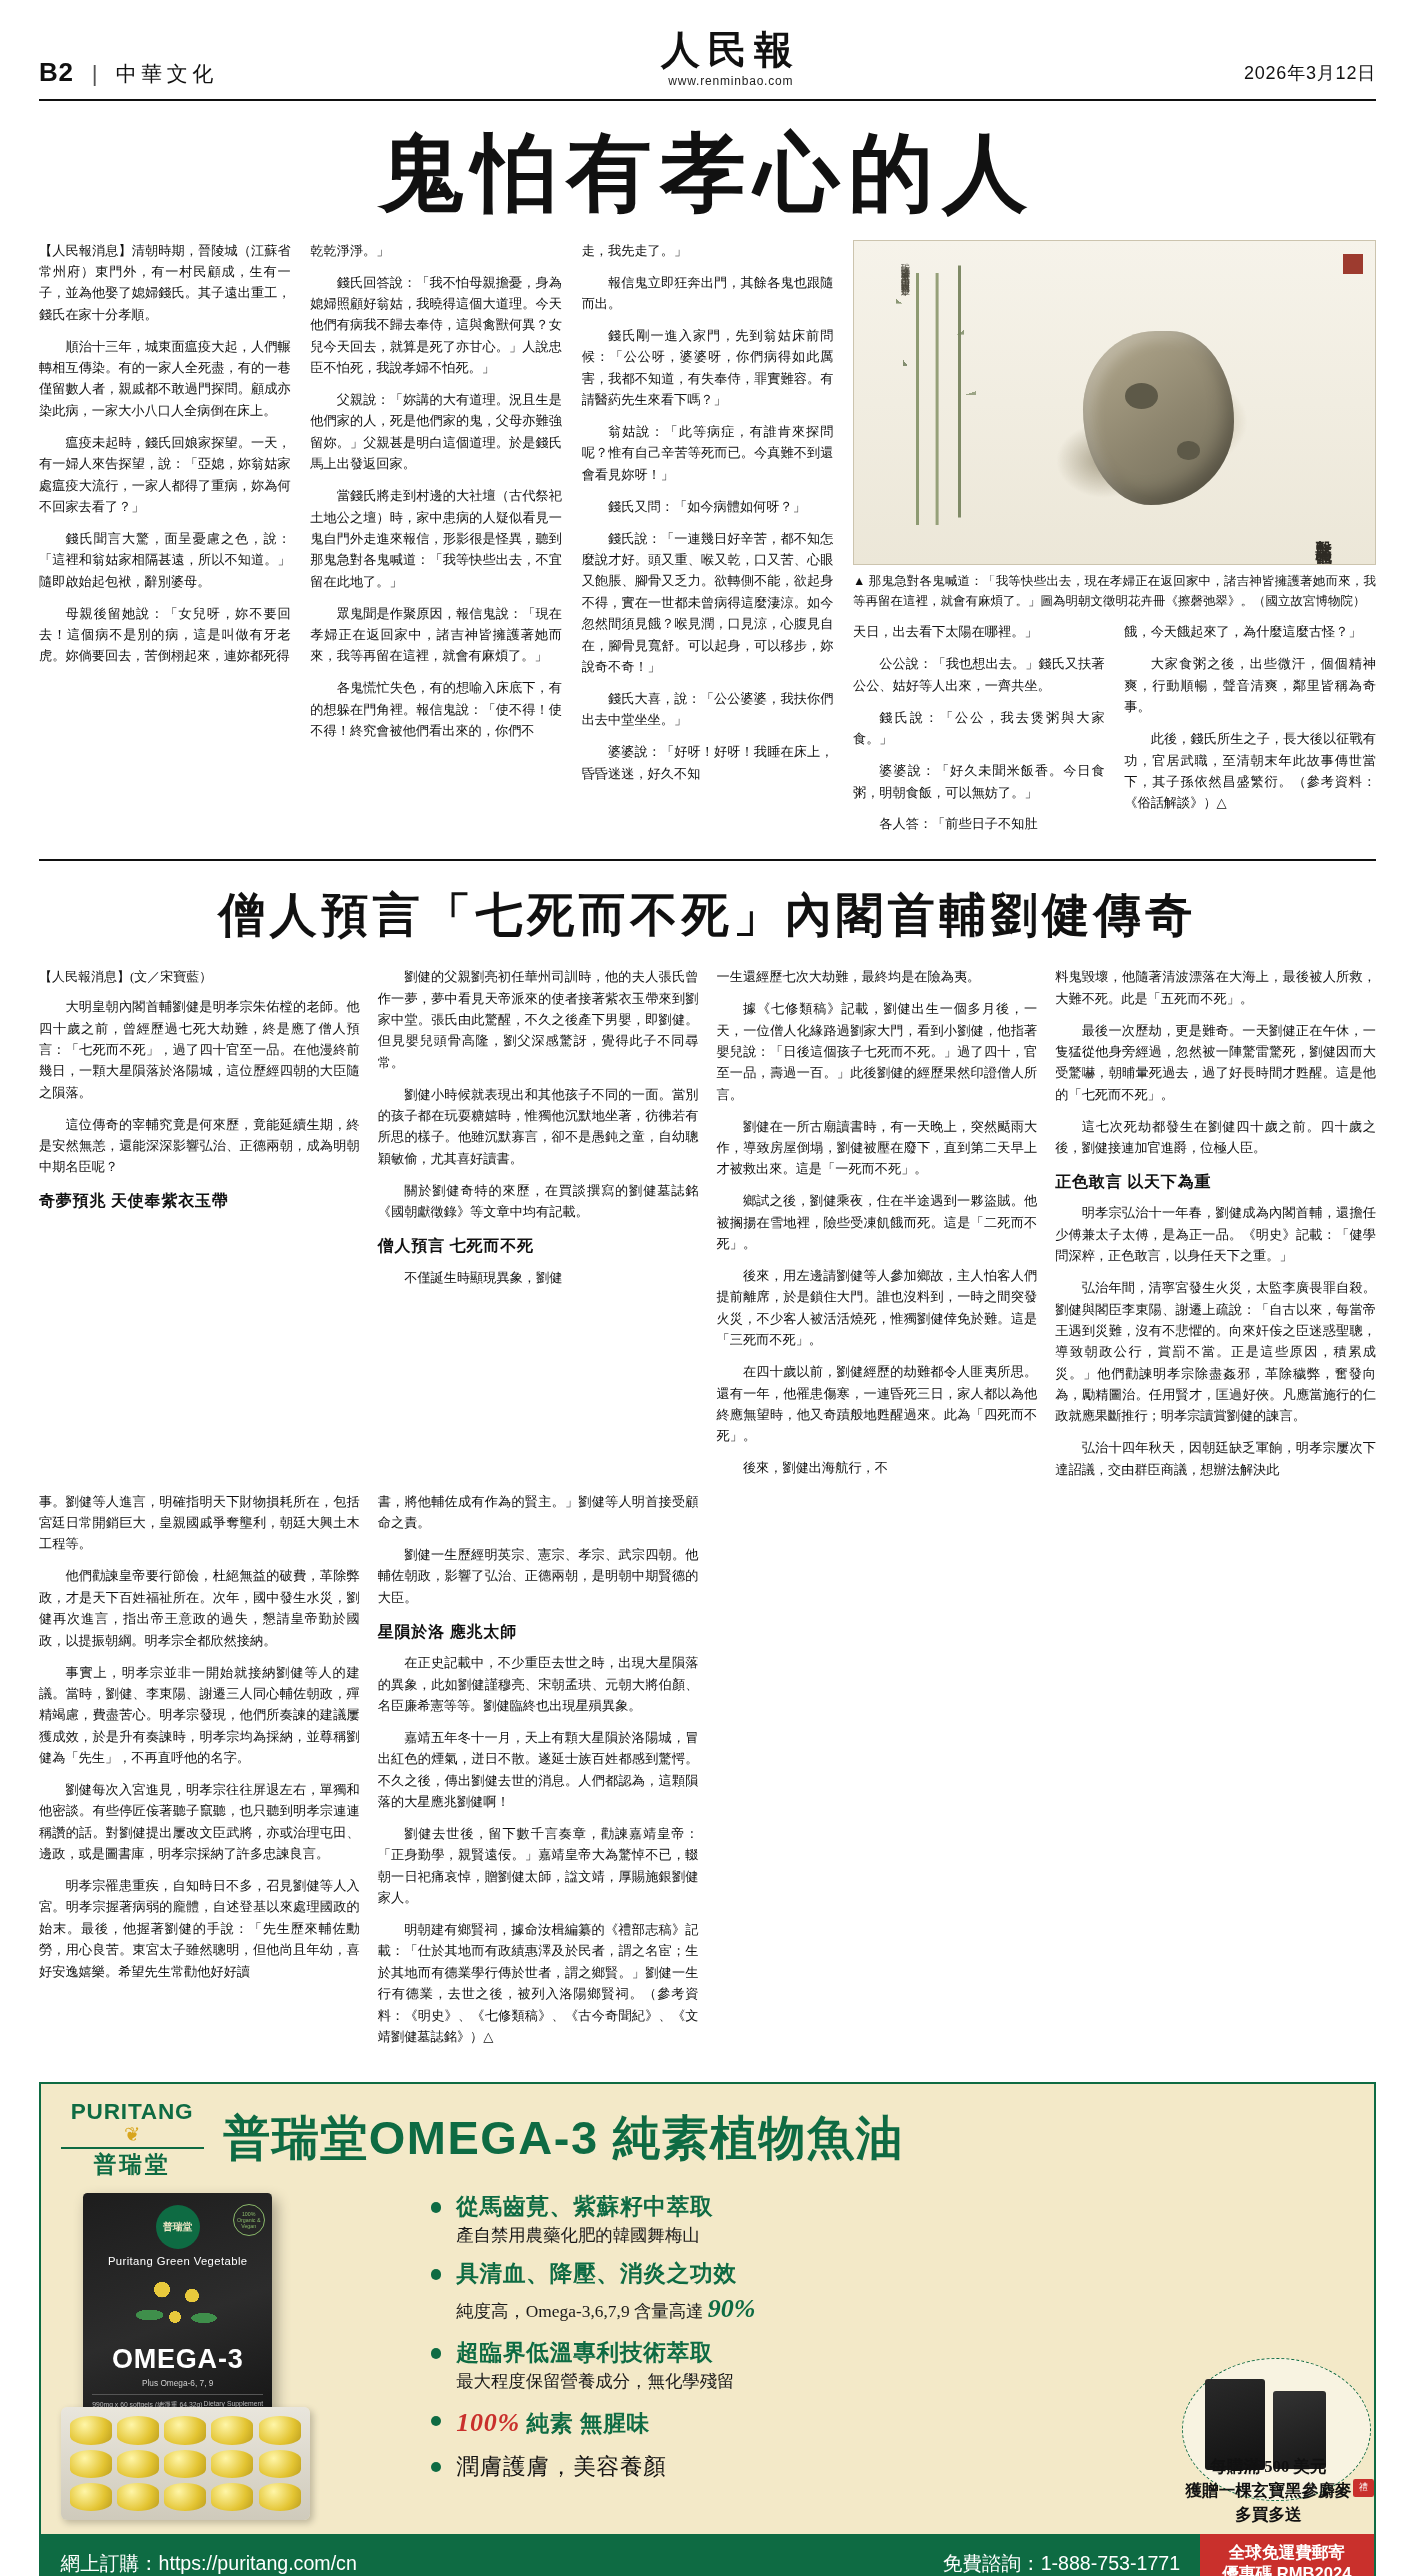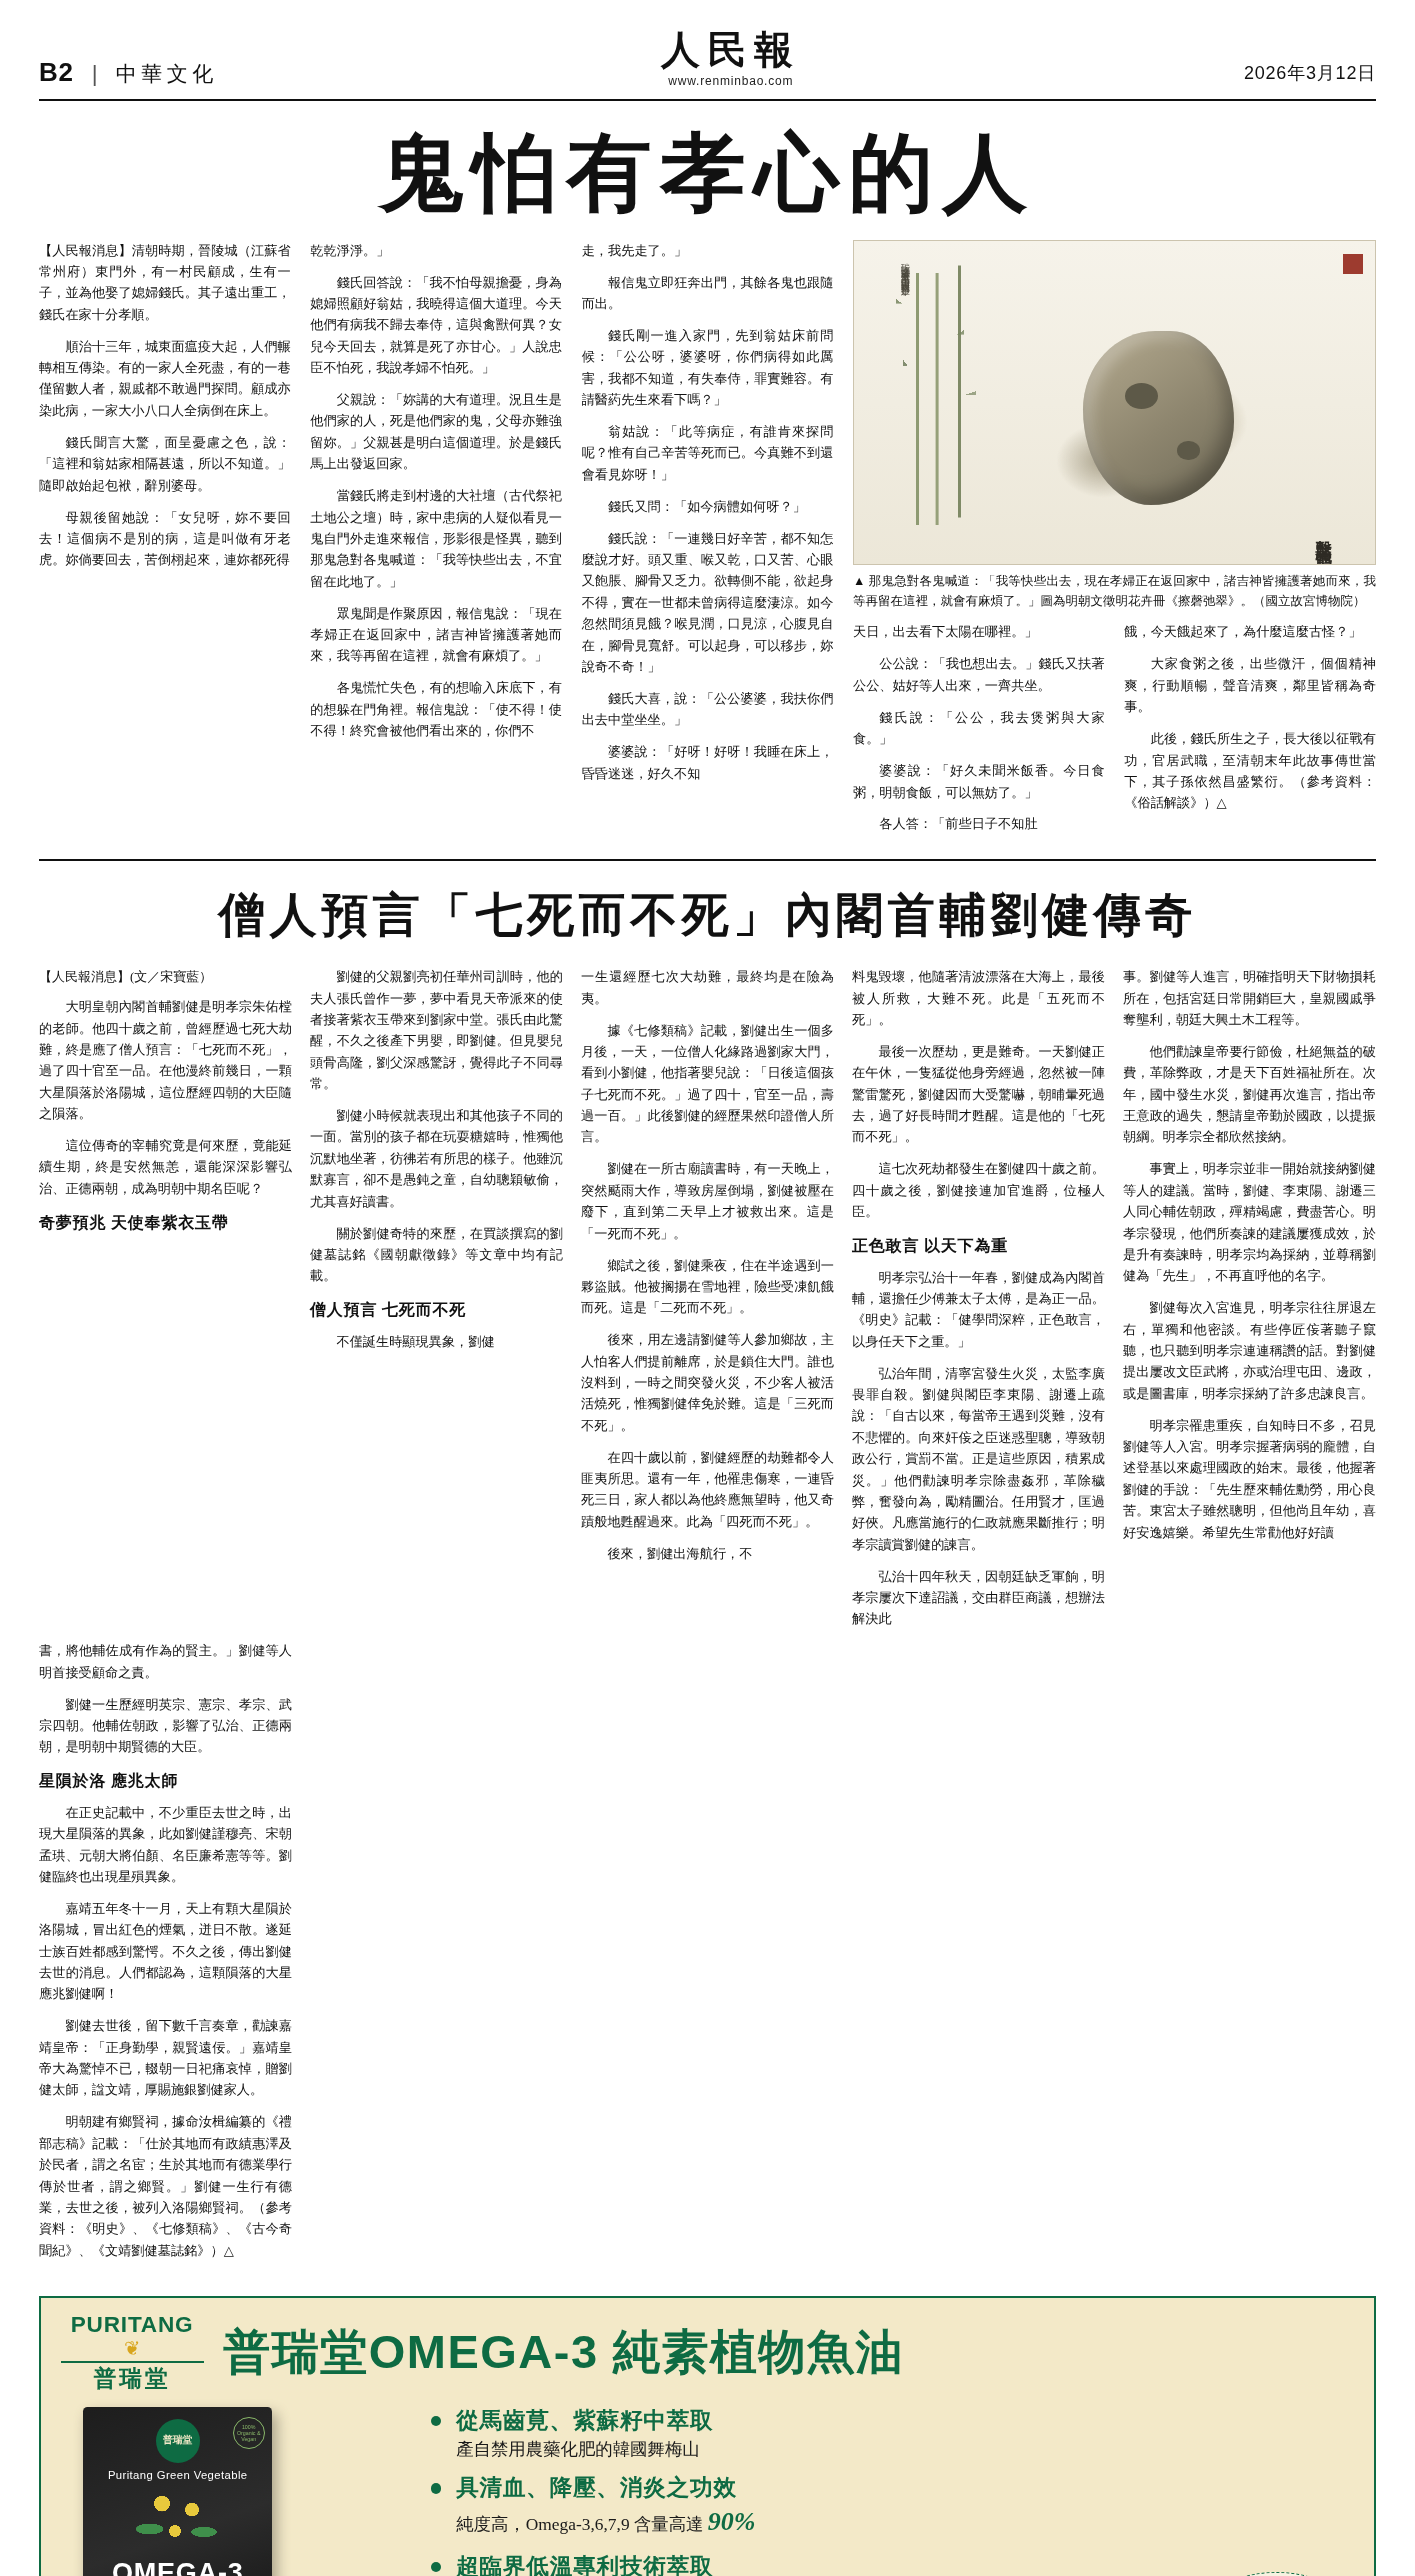--- a/index.html
+++ b/index.html
@@ -180,21 +180,21 @@
   .headline-2 {
     text-align: center;
     font-size: 47px;
     font-weight: bold;
     letter-spacing: 4.5px;
     margin: 22.6px 0 19.6px 0;
     font-family: "Liberation Serif", serif;
   }
   .art2 {
     display: grid;
-    grid-template-columns: repeat(5, 1fr);
+    grid-template-columns: repeat(4, 1fr);
     column-gap: 18px;
     padding-bottom: 13.6px;
   }
   .subhead {
     font-size: 16px;
     font-weight: bold;
     margin: 4.5px 0 7.5px 0;
     letter-spacing: 0.8px;
   }
   .byline { font-size: 13px; margin-bottom: 9px; }
@@ -386,20 +386,21 @@
     <div class="mh-date">2026年3月12日</div>
   </div>
 
   <h1 class="headline-1">鬼怕有孝心的人</h1>
 
   <div class="art1">
 
     <div class="col">
       <p class="noind">【人民報消息】清朝時期，晉陵城（江蘇省常州府）東門外，有一村民顧成，生有一子，並為他娶了媳婦錢氏。其子遠出重工，錢氏在家十分孝順。</p>
       <p>順治十三年，城東面瘟疫大起，人們輾轉相互傳染。有的一家人全死盡，有的一巷僅留數人者，親戚都不敢過門探問。顧成亦染此病，一家大小八口人全病倒在床上。</p>
+      <p>瘟疫未起時，錢氏回娘家探望。一天，有一婦人來告探望，說：「亞媳，妳翁姑家處瘟疫大流行，一家人都得了重病，妳為何不回家去看了？」</p>
       <p>錢氏聞言大驚，面呈憂慮之色，說：「這裡和翁姑家相隔甚遠，所以不知道。」隨即啟始起包袱，辭別婆母。</p>
       <p>母親後留她說：「女兒呀，妳不要回去！這個病不是別的病，這是叫做有牙老虎。妳倘要回去，苦倒栩起來，連妳都死得</p>
     </div>
 
     <div class="col">
       <p class="noind">乾乾淨淨。」</p>
       <p>錢氏回答說：「我不怕母親擔憂，身為媳婦照顧好翁姑，我曉得這個大道理。今天他們有病我不歸去奉侍，這與禽獸何異？女兒今天回去，就算是死了亦甘心。」人說忠臣不怕死，我說孝婦不怕死。」</p>
       <p>父親說：「妳講的大有道理。況且生是他們家的人，死是他們家的鬼，父母亦難強留妳。」父親甚是明白這個道理。於是錢氏馬上出發返回家。</p>
       <p>當錢氏將走到村邊的大社壇（古代祭祀土地公之壇）時，家中患病的人疑似看見一鬼自門外走進來報信，形影很是怪異，聽到那鬼急對各鬼喊道：「我等快些出去，不宜留在此地了。」</p>
       <p>眾鬼聞是作聚原因，報信鬼說：「現在孝婦正在返回家中，諸吉神皆擁護著她而來，我等再留在這裡，就會有麻煩了。」</p>

